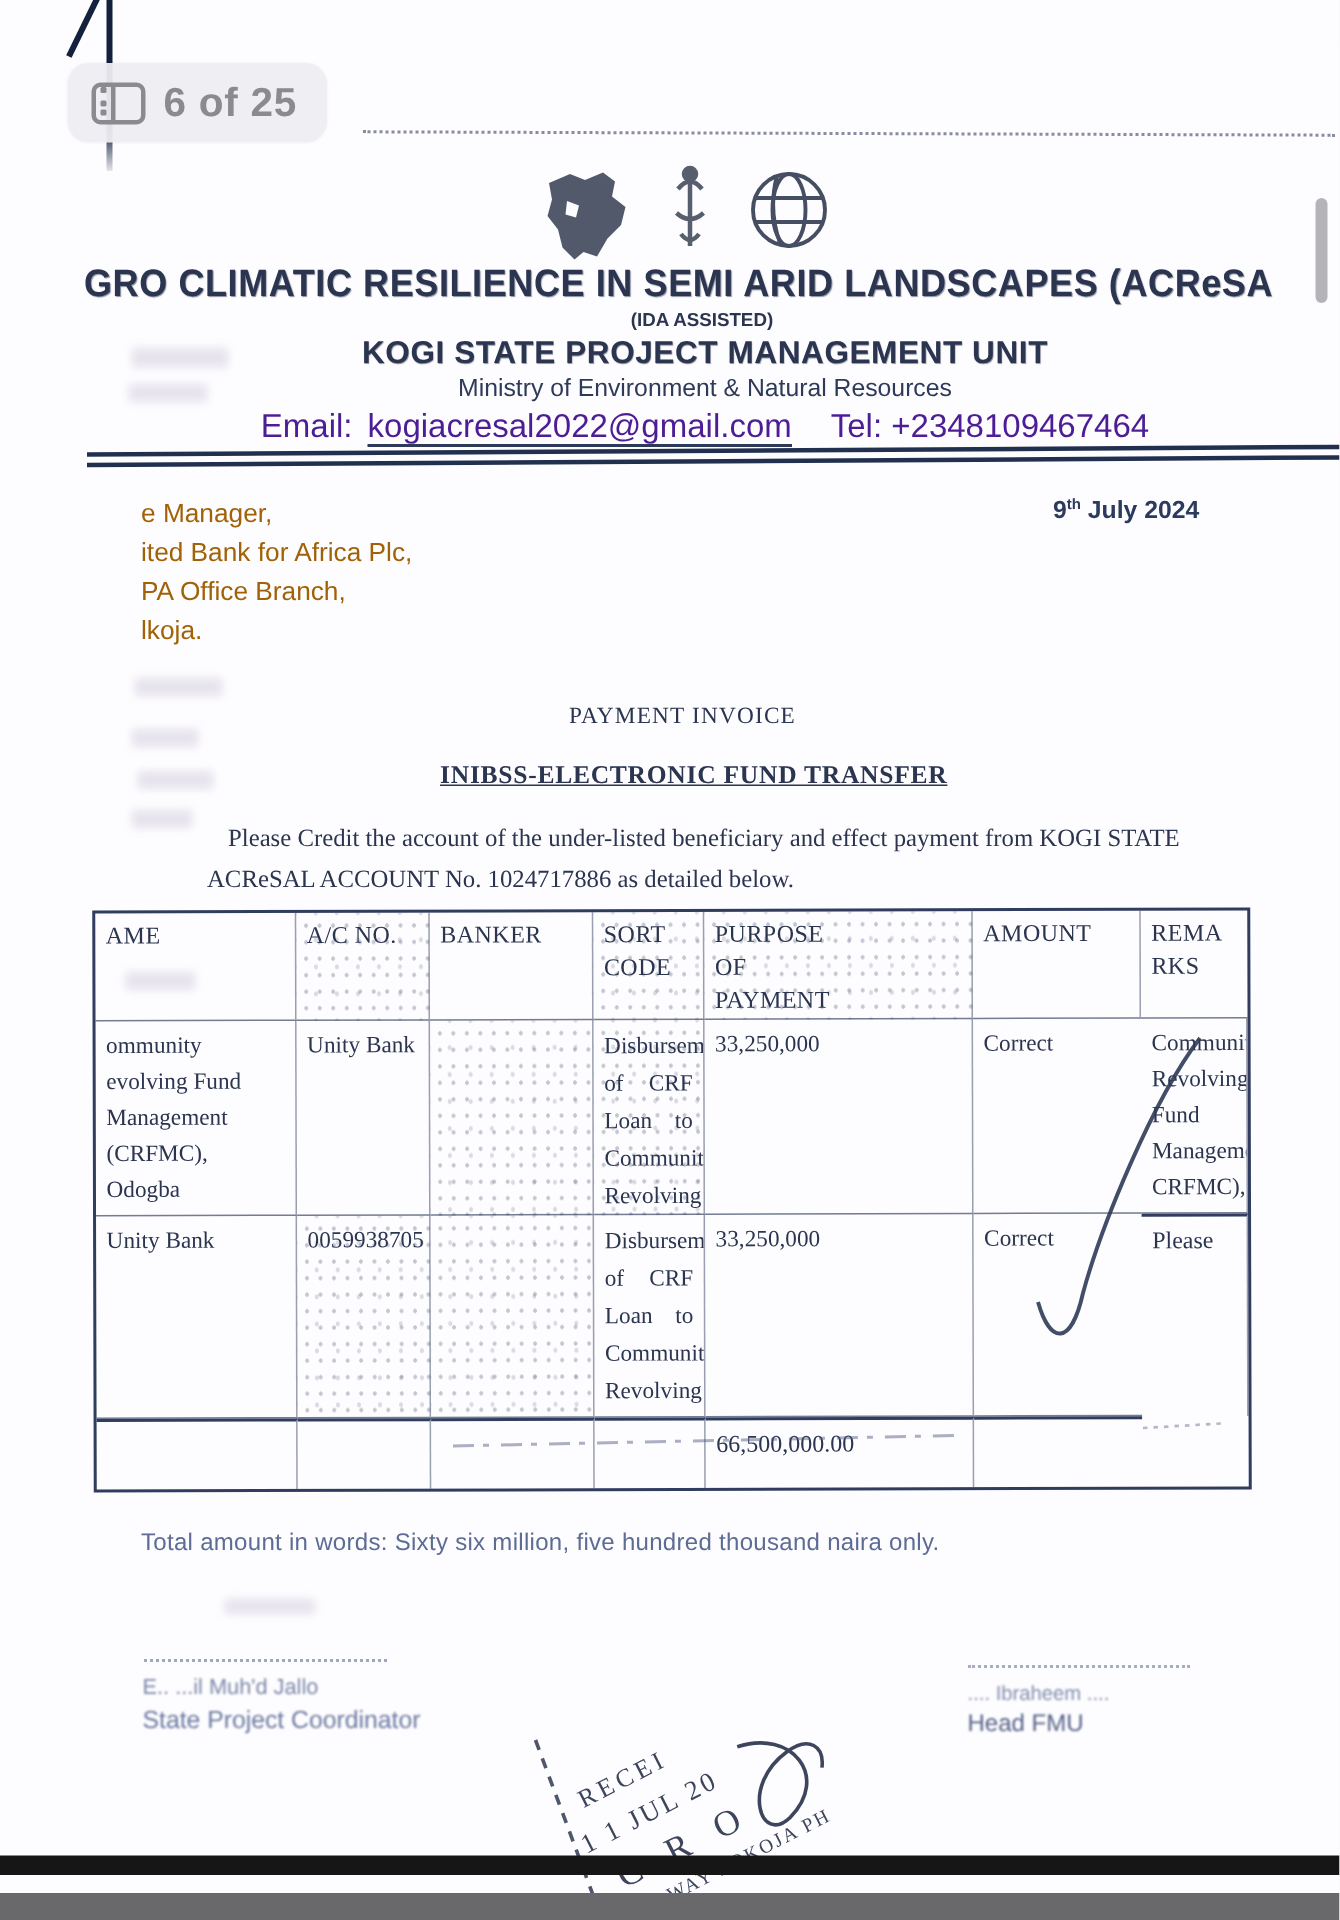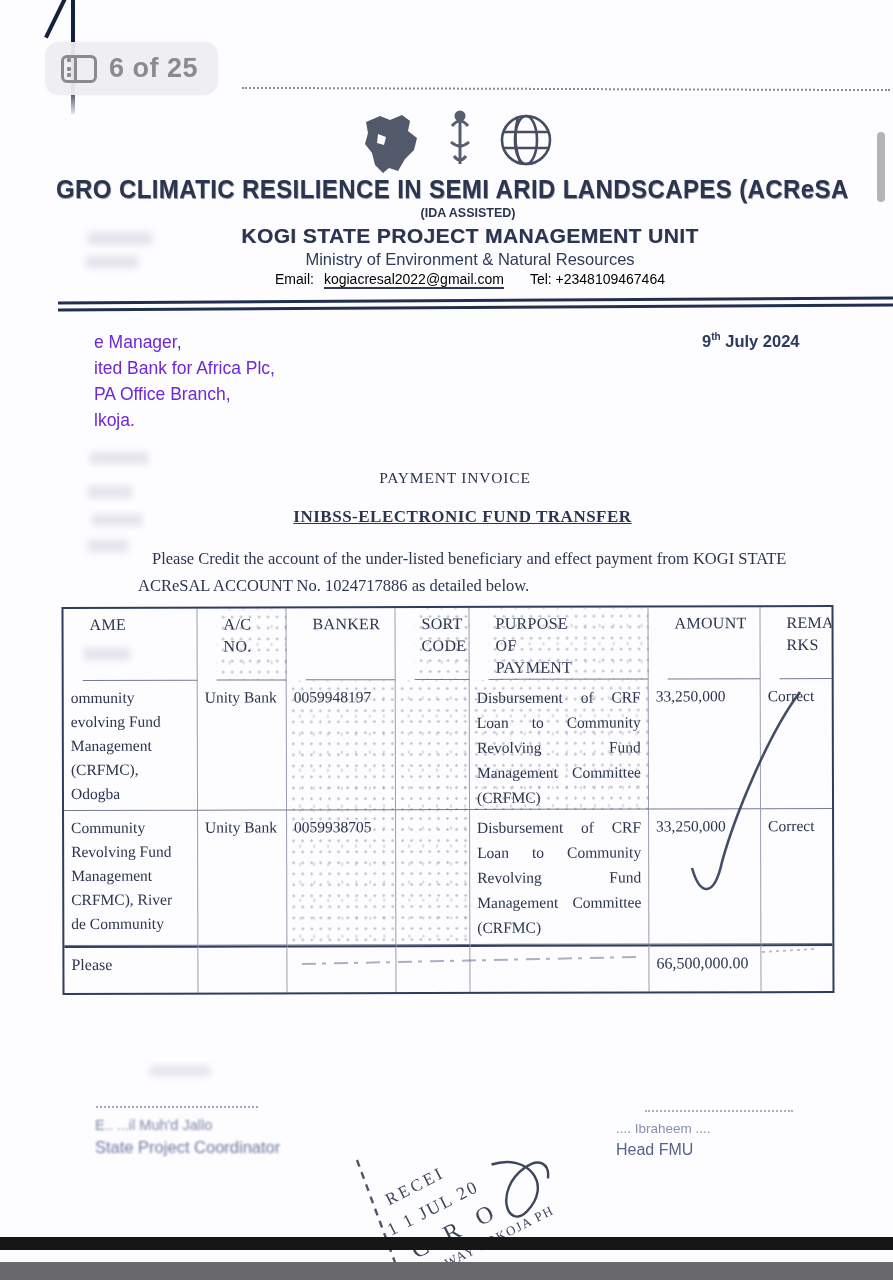--- a/index.html
+++ b/index.html
@@ -31,54 +31,54 @@
   .preline{white-space:pre-line;}
   .edge-line{left:71px;top:0;width:4px;height:114px;background:linear-gradient(#13213d 75%,rgba(19,33,61,.1));}
   .corner-mark{left:54px;top:-6px;width:4px;height:46px;background:#13213d;transform:rotate(26deg);}
   .dot-noise-line{left:242px;top:88px;width:648px;border-top:2px dotted rgba(38,48,78,.55);transform:rotate(.2deg);}
   .ghost{position:absolute;background:#cfcbdd;filter:blur(3px);opacity:.5;border-radius:2px;}
   
   .lh-title{left:56px;top:176px;white-space:nowrap;font-size:24px;font-weight:bold;letter-spacing:.4px;color:#2b3550;transform:scaleY(1.06);text-shadow:.6px .6px .7px rgba(43,53,80,.55);}
   .lh-ida{left:40px;top:206px;width:856px;text-align:center;font-size:12.5px;font-weight:bold;color:#2b3550;}
   .lh-unit{left:60px;top:224px;width:820px;text-align:center;font-size:21px;font-weight:bold;color:#2b3550;letter-spacing:.4px;text-shadow:.4px .4px .5px rgba(43,53,80,.5);}
   .lh-ministry{left:60px;top:250px;width:820px;text-align:center;font-size:16.5px;color:#2e3a59;}
-  .lh-contact{left:60px;top:271px;width:820px;text-align:center;font-size:14px;color:#000000;}
+  .lh-contact{left:60px;top:271px;width:820px;text-align:center;font-size:22px;color:#4c1d95;}
   .lh-contact .email{border-bottom:2px solid #2e3a59;margin-left:10px;}
   .lh-contact .tel{margin-left:26px;}
   .rule1{left:58px;top:299px;width:835px;height:2.5px;background:#223050;transform:rotate(-.35deg);}
   .rule2{left:58px;top:306px;width:835px;height:3px;background:#223050;transform:rotate(-.35deg);}
   
-  .addressee{left:94px;top:329px;font-size:17.5px;line-height:26px;color:#6d28d9;}
+  .addressee{left:94px;top:329px;font-size:17.5px;line-height:26px;color:#a16207;}
   .letter-date{left:702px;top:331px;font-size:16.5px;font-weight:600;color:#2b3a5e;}
   .letter-date sup{font-size:10px;}
   .doc-title{left:0;top:469px;width:910px;text-align:center;font-size:15.5px;letter-spacing:.8px;color:#2b3550;}
   .transfer-title{left:0;top:507px;width:925px;text-align:center;font-size:17px;font-weight:bold;letter-spacing:.5px;text-decoration:underline;color:#2b3550;}
   .intro1{left:152px;top:549px;font-size:16.5px;color:#2b3550;}
   .intro2{left:138px;top:576px;font-size:16.5px;color:#2b3550;}
   
   .inv-table{left:62px;top:606px;width:768px;display:grid;
     grid-template-columns:134px 89px 109px 74px 179px 112px 71px;
     grid-template-rows:72px 130px 135px 47px;
     border:2px solid #303d5e;transform:rotate(-.15deg);
     font-family:"Liberation Serif",serif;color:#2b3550;}
   .cell{border-right:1.6px solid #36436280;border-bottom:1.6px solid #364362b0;padding:5px 7px;font-size:15.5px;line-height:24px;box-sizing:border-box;overflow:hidden;}
   .cell.last{border-right:none;}
-  .hdr{font-size:16px;line-height:22px;letter-spacing:.3px;margin-left:19px;}
+  .hdr{font-size:16px;line-height:22px;letter-spacing:.3px;}
   .purpose-hdr-l1{display:flex;justify-content:space-between;flex-direction:column;}
   .purpose-cell{text-align:justify;line-height:25px;word-spacing:2px;}
   .total-cell{border-bottom:none;border-top:2.5px solid #303d5e;font-size:16px;}
   .noisy{background-image:radial-gradient(rgba(47,58,92,.28) 1px,transparent 1.4px),radial-gradient(rgba(47,58,92,.17) 1px,transparent 1.6px);background-size:9px 11px,14px 18px;background-position:2px 3px,6px 9px;}
   .table-overlay{left:62px;top:606px;width:768px;height:384px;pointer-events:none;}
   
   .amount-words{left:94px;top:1020px;font-size:16px;color:#5c6c94;filter:blur(.5px);letter-spacing:.2px;}
   .sig-dots-left{left:96px;top:1106px;width:162px;border-top:2px dotted rgba(80,95,140,.55);filter:blur(.4px);}
   .sig-left{left:95px;top:1114px;color:#7d89ab;filter:blur(.8px);font-size:14.5px;line-height:22px;}
   .sig-left .title{font-size:16.5px;color:#6c7aa2;}
   .sig-dots-right{left:645px;top:1110px;width:148px;border-top:2px dotted rgba(80,95,140,.5);filter:blur(.4px);}
-  .sig-right{left:616px;top:1118px;color:#8490b0;filter:blur(.7px);font-size:13.5px;line-height:21px;}
+  .sig-right{left:645px;top:1118px;color:#8490b0;filter:blur(.7px);font-size:13.5px;line-height:21px;}
   .sig-right .title{font-size:16px;color:#55628a;}
   .stamp{left:345px;top:1142px;width:250px;height:150px;pointer-events:none;}
   .logos{left:348px;top:104px;width:215px;height:78px;}
 </style>
 </head>
 <body>
 
 <div class="abs top-strip"></div>
 <div class="abs paper"></div>
 
@@ -155,21 +155,20 @@
     <div class="cell hdr">AMOUNT</div>
     <div class="cell hdr last preline">REMA
 RKS</div>
 
     <div class="cell preline">ommunity
 evolving Fund
 Management
 (CRFMC),
 Odogba</div>
     <div class="cell">Unity Bank</div>
-    <div class="cell noisy">0059948197</div>
     <div class="cell noisy"></div>
     <div class="cell purpose-cell noisy">Disbursement of CRF Loan to Community Revolving Fund Management Committee (CRFMC)</div>
     <div class="cell">33,250,000</div>
     <div class="cell last">Correct</div>
 
     <div class="cell preline">Community
 Revolving Fund
 Management
 CRFMC), River
 de Community</div>
@@ -188,20 +187,21 @@
     <div class="cell total-cell">66,500,000.00</div>
     <div class="cell total-cell last"></div>
   </div>
 
   <svg class="abs table-overlay" viewBox="0 0 768 384">
     <path d="M630 262 C 638 290, 652 292, 660 256 C 672 212, 706 128, 738 86" stroke="#2e3a57" stroke-width="2.6" fill="none" opacity=".9"></path>
     <path d="M240 358 L 575 351" stroke="#46527a" stroke-width="2" stroke-dasharray="14 6 4 8" fill="none" opacity=".45"></path>
     <path d="M700 346 l 52 -3" stroke="#46527a" stroke-width="1.8" stroke-dasharray="3 4" fill="none" opacity=".4"></path>
   </svg>
 
+  <div class="abs amount-words">Total amount in words: Sixty six million, five hundred thousand naira only.</div>
 
   <div class="abs sig-dots-left"></div>
   <div class="abs sig-left">
     <div>E.. ...il Muh'd Jallo</div>
     <div class="title">State Project Coordinator</div>
   </div>
 
   <div class="abs sig-dots-right"></div>
   <div class="abs sig-right">
     <div>....  Ibraheem  ....</div>

